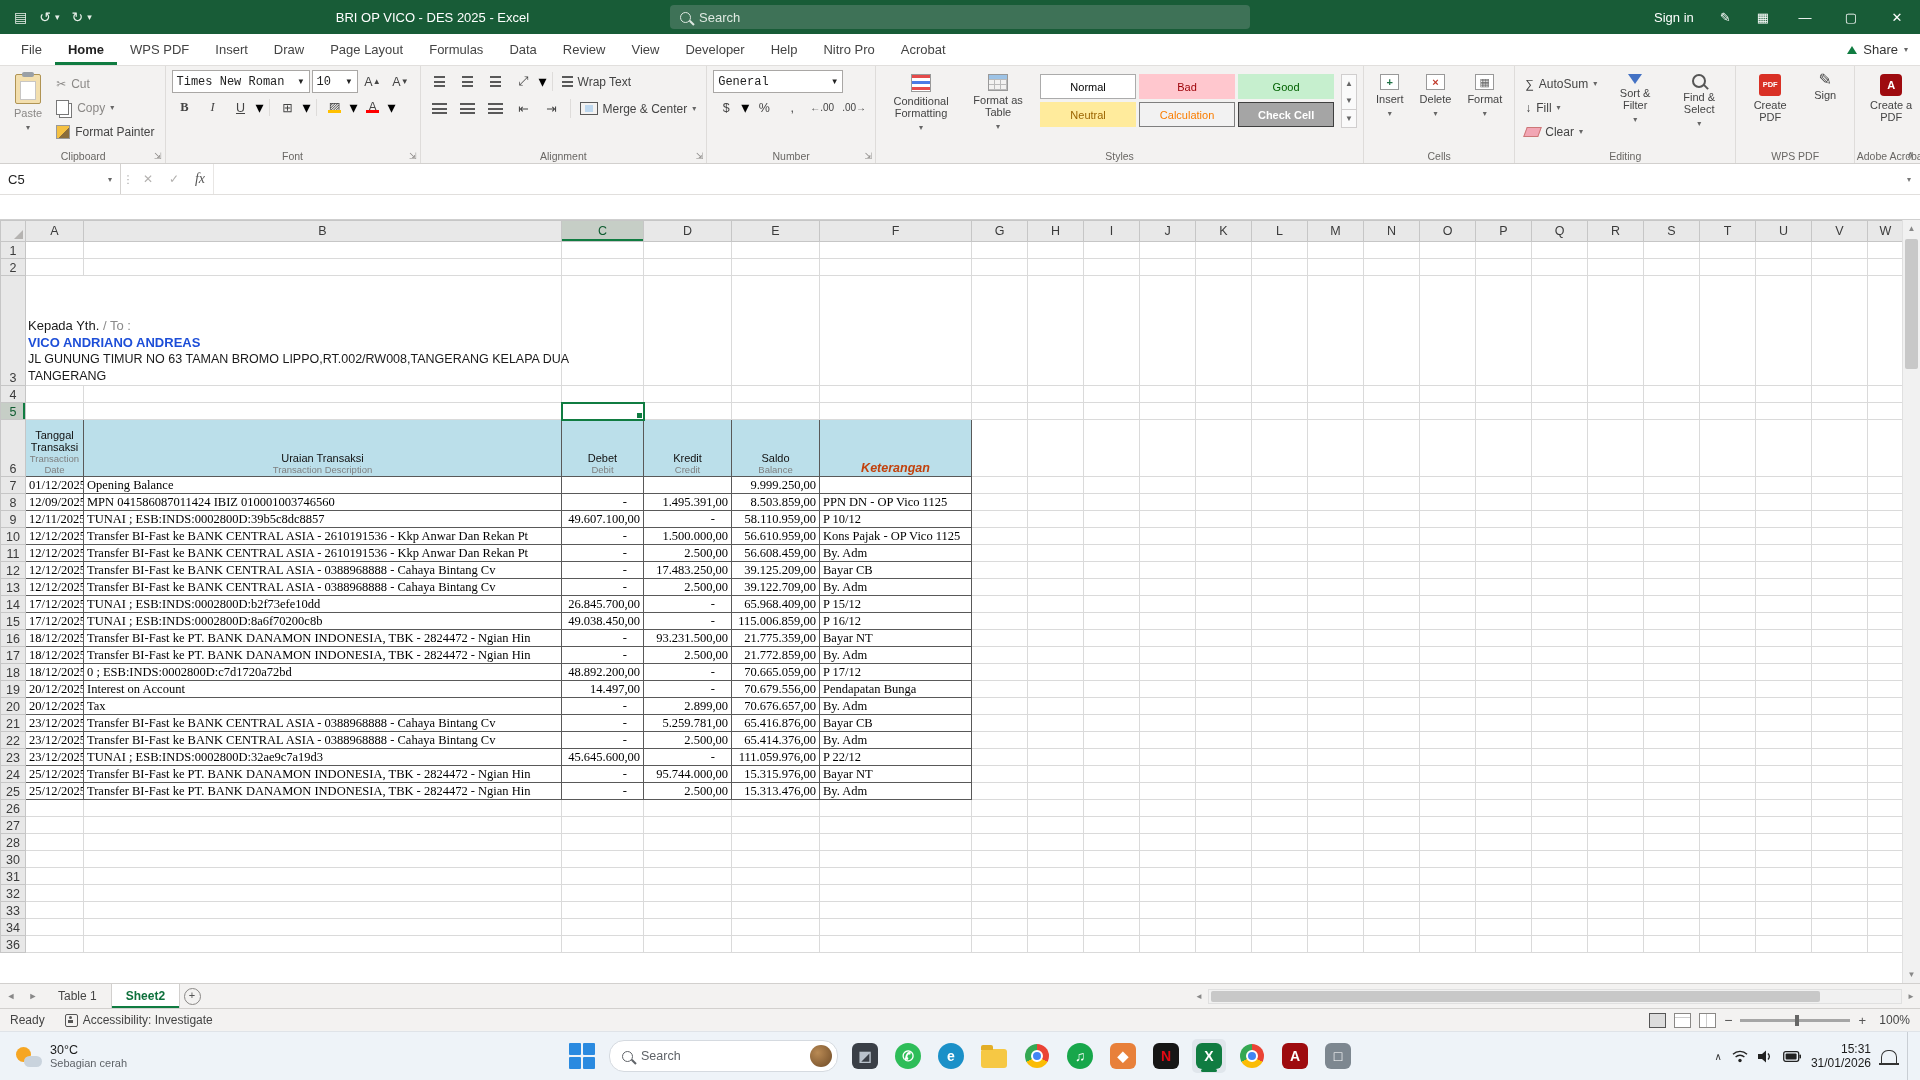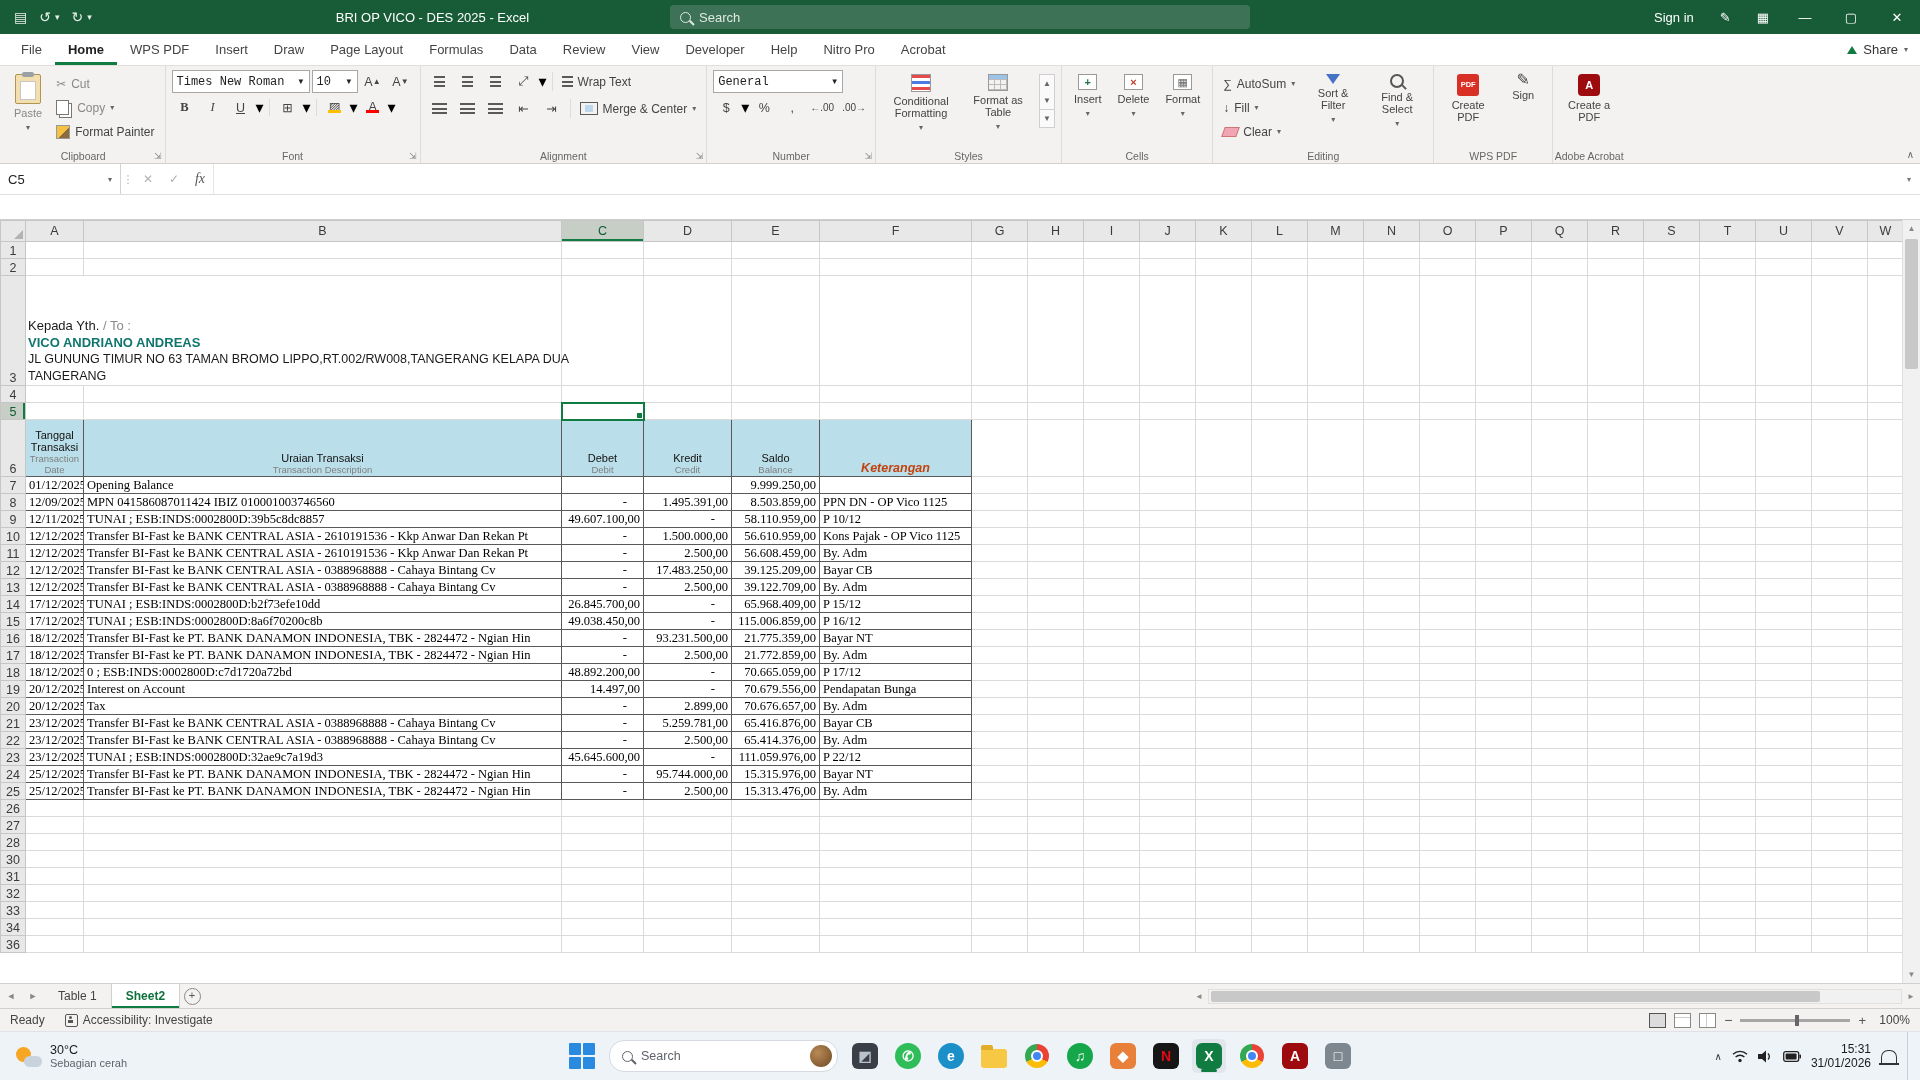--- a/index.html
+++ b/index.html
@@ -95,21 +95,21 @@
   .rh{background:#e8e8e8;border:1px solid #c6c6c6;text-align:center;font-size:11px;color:#3b3b3b;vertical-align:middle;}
   .rh.sel{background:#c6cec6;box-shadow:inset -2px 0 0 #107C41;color:#0e5c30;}
   .corner{background:#e8e8e8;border:1px solid #c6c6c6;position:relative;}
   .corner .tri{position:absolute;right:2px;bottom:2px;width:0;height:0;border-left:9px solid transparent;border-bottom:9px solid #b5b3b1;}
   #grid td.t{border:1px solid #595959;}
   .selcell{outline:2px solid #107C41;outline-offset:-1px;position:relative;}
   .selcell::after{content:'';position:absolute;right:0;bottom:0;width:5px;height:5px;background:#107C41;border:1px solid #fff;}
   .addr{vertical-align:top;overflow:visible !important;padding-left:2px !important;}
   .addr .a1{font-size:13px;color:#1a1a1a;line-height:17px;}
   .addr .a1 .g{color:#8a8a8a;}
-  .addr .a2{font-size:13px;font-weight:bold;color:#0f766e;line-height:17px;}
+  .addr .a2{font-size:13px;font-weight:bold;color:#1d4ed8;line-height:17px;}
   .addr .a3{font-size:12.5px;color:#1a1a1a;line-height:17px;}
   .th{background:#BBDFEA !important;text-align:center;vertical-align:middle;white-space:normal !important;padding:1px !important;}
   .th .hm{font-size:11px;color:#111;line-height:12px;}
   .th .hs{font-size:9.5px;color:#7f7f7f;line-height:11px;}
   .th .hk{font-size:12.5px;font-weight:bold;color:#c2410c;font-style:italic;}
   .cd,.cdesc,.cket{font-family:"Liberation Serif",serif;padding-left:3px !important;}
   .cn{font-family:"Liberation Serif",serif;text-align:right;padding-right:3px !important;}
   .cn.dash{padding-right:16px !important;}
   .vscroll{position:absolute;top:0;right:0;bottom:0;width:17px;background:#f1f1f1;border-left:1px solid #e0e0e0;display:flex;flex-direction:column;}
   .varrow{height:17px;display:flex;align-items:center;justify-content:center;font-size:8px;color:#888;flex:none;}
@@ -375,20 +375,28 @@
         <div class="rbig" style="width:66px">
           <span class="ic-cf"></span>
           <span>Conditional Formatting</span>
           <span class="chev">▾</span>
         </div>
         <div class="rbig" style="width:56px">
           <span class="ic-ft"></span>
           <span>Format as Table</span>
           <span class="chev">▾</span>
         </div>
+        <div class="chips">
+            <div class="chip" style="background: rgb(255, 255, 255); color: rgb(0, 0, 0); border-color: rgb(171, 171, 171);">Normal</div>
+            <div class="chip" style="background: rgb(255, 199, 206); color: rgb(156, 0, 6); border-color: rgb(255, 199, 206);">Bad</div>
+            <div class="chip" style="background: rgb(198, 239, 206); color: rgb(0, 97, 0); border-color: rgb(198, 239, 206);">Good</div>
+            <div class="chip" style="background: rgb(255, 235, 156); color: rgb(156, 101, 0); border-color: rgb(255, 235, 156);">Neutral</div>
+            <div class="chip" style="background: rgb(242, 242, 242); color: rgb(250, 125, 0); border-color: rgb(127, 127, 127);">Calculation</div>
+            <div class="chip" style="background: rgb(165, 165, 165); color: rgb(255, 255, 255); border-color: rgb(63, 63, 63); font-weight: bold;">Check Cell</div>
+          </div>
         <div class="chipcol">
           <div>▲</div>
           <div>▼</div>
           <div style="border-top:1px solid #d0cece">▼</div>
         </div>
       </div>
       <div class="glabel">Styles</div>
     </div>
 
     <div class="rgroup">

